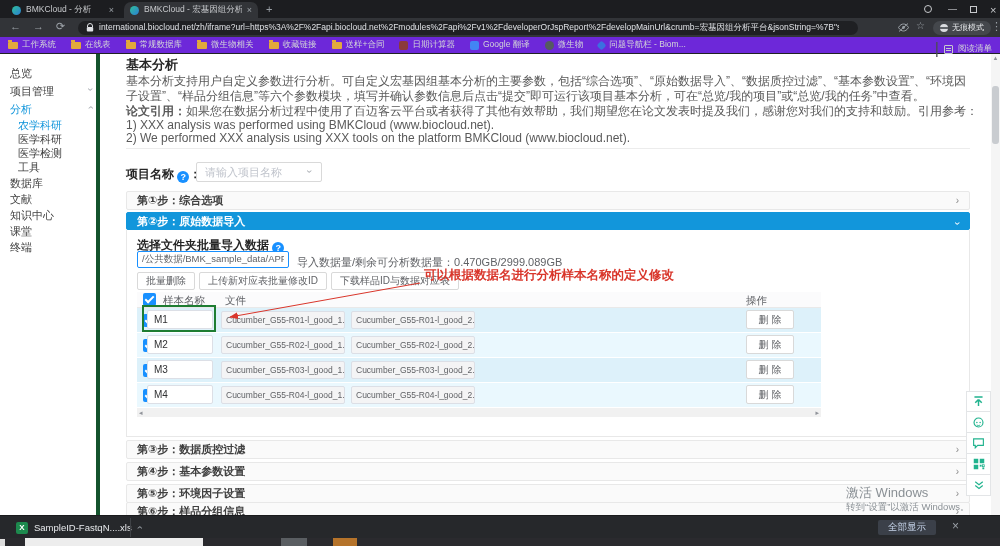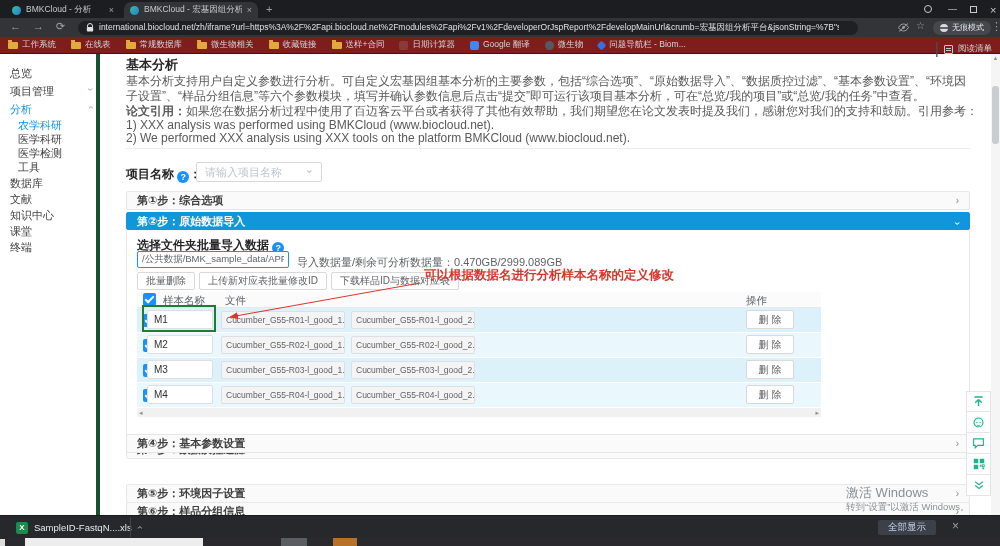--- a/index.html
+++ b/index.html
@@ -21,21 +21,21 @@
 
   .toolbar { left:0; top:18px; width:1000px; height:19px; background:#323438; }
   .navic { position:absolute; top:2px; color:#9aa0a6; font-size:11px; }
   .urlpill { position:absolute; left:78px; top:2.5px; width:780px; height:14px; background:#1f2023; border-radius:7px; display:flex; align-items:center; padding:0 8px; gap:5px; }
   .urltxt { font-size:8.5px; color:#dfe1e5; white-space:nowrap; overflow:hidden; width:740px; }
   .incog { position:absolute; left:933px; top:2.5px; height:14px; border-radius:7px; background:#44474c; display:flex; align-items:center; gap:4px; padding:0 7px; }
   .incog .lbl { font-size:8px; color:#e8eaed; white-space:nowrap; }
   .spy { width:8px; height:8px; border-radius:50%; background:#dadce0; position:relative; }
   .spy::after { content:""; position:absolute; left:0; top:3px; width:8px; height:2px; background:#5f6368; }
 
-  .bookbar { left:0; top:37px; width:1000px; height:17px; background:#7f1d1d; display:flex; align-items:center; padding-left:8px; gap:15px; border-bottom:1px solid #202124; }
+  .bookbar { left:0; top:37px; width:1000px; height:17px; background:#6d28d9; display:flex; align-items:center; padding-left:8px; gap:15px; border-bottom:1px solid #202124; }
   .bm { display:flex; align-items:center; gap:4px; }
   .bm .lbl { font-size:8.5px; color:#d3d5d8; white-space:nowrap; }
   .bm-folder { width:10px; height:7px; background:#e2a93c; border-radius:1px; position:relative; flex:none; }
   .bm-folder::before { content:""; position:absolute; top:-2px; left:0; width:4px; height:2px; background:#e2a93c; }
   .sq { width:9px; height:9px; border-radius:2px; flex:none; }
   .readlist { position:absolute; right:8px; top:40px; display:flex; gap:5px; align-items:center; }
   .readlist .lbl { font-size:8.5px; color:#d3d5d8;text-align:right; }
   .rl-ic { width:9px; height:9px; border:1px solid #c7c9cc; border-radius:1px; position:relative; }
   .rl-ic::after { content:""; position:absolute; left:1px; top:2px; width:5px; height:1px; background:#c7c9cc; box-shadow:0 2px 0 #c7c9cc; }
 
@@ -289,21 +289,21 @@
           <path d="M0,0 L9,3.5 L0,7 z" fill="#d9362b"></path>
         </marker>
       </defs>
     <line x1="420" y1="283" x2="230" y2="317" stroke="#d9362b" stroke-width="1" marker-end="url(#arr)"></line>
   </svg>
 
   <div class="abs stepbar" style="top:440px;">
     <span class="lbl">第③步：数据质控过滤</span>
       <span class="chev">›</span>
   </div>
-  <div class="abs stepbar" style="top:434px;gap:32px;">
+  <div class="abs stepbar" style="top:462px;gap:32px;">
     <span class="lbl">第④步：基本参数设置</span>
       <span class="chev">›</span>
   </div>
   <div class="abs stepbar" style="top:484px;">
     <span class="lbl">第⑤步：环境因子设置</span>
       <span class="chev">›</span>
   </div>
   <div class="abs stepbar" style="top:502px;">
     <span class="lbl">第⑥步：样品分组信息</span>
       <span class="chev">›</span>

